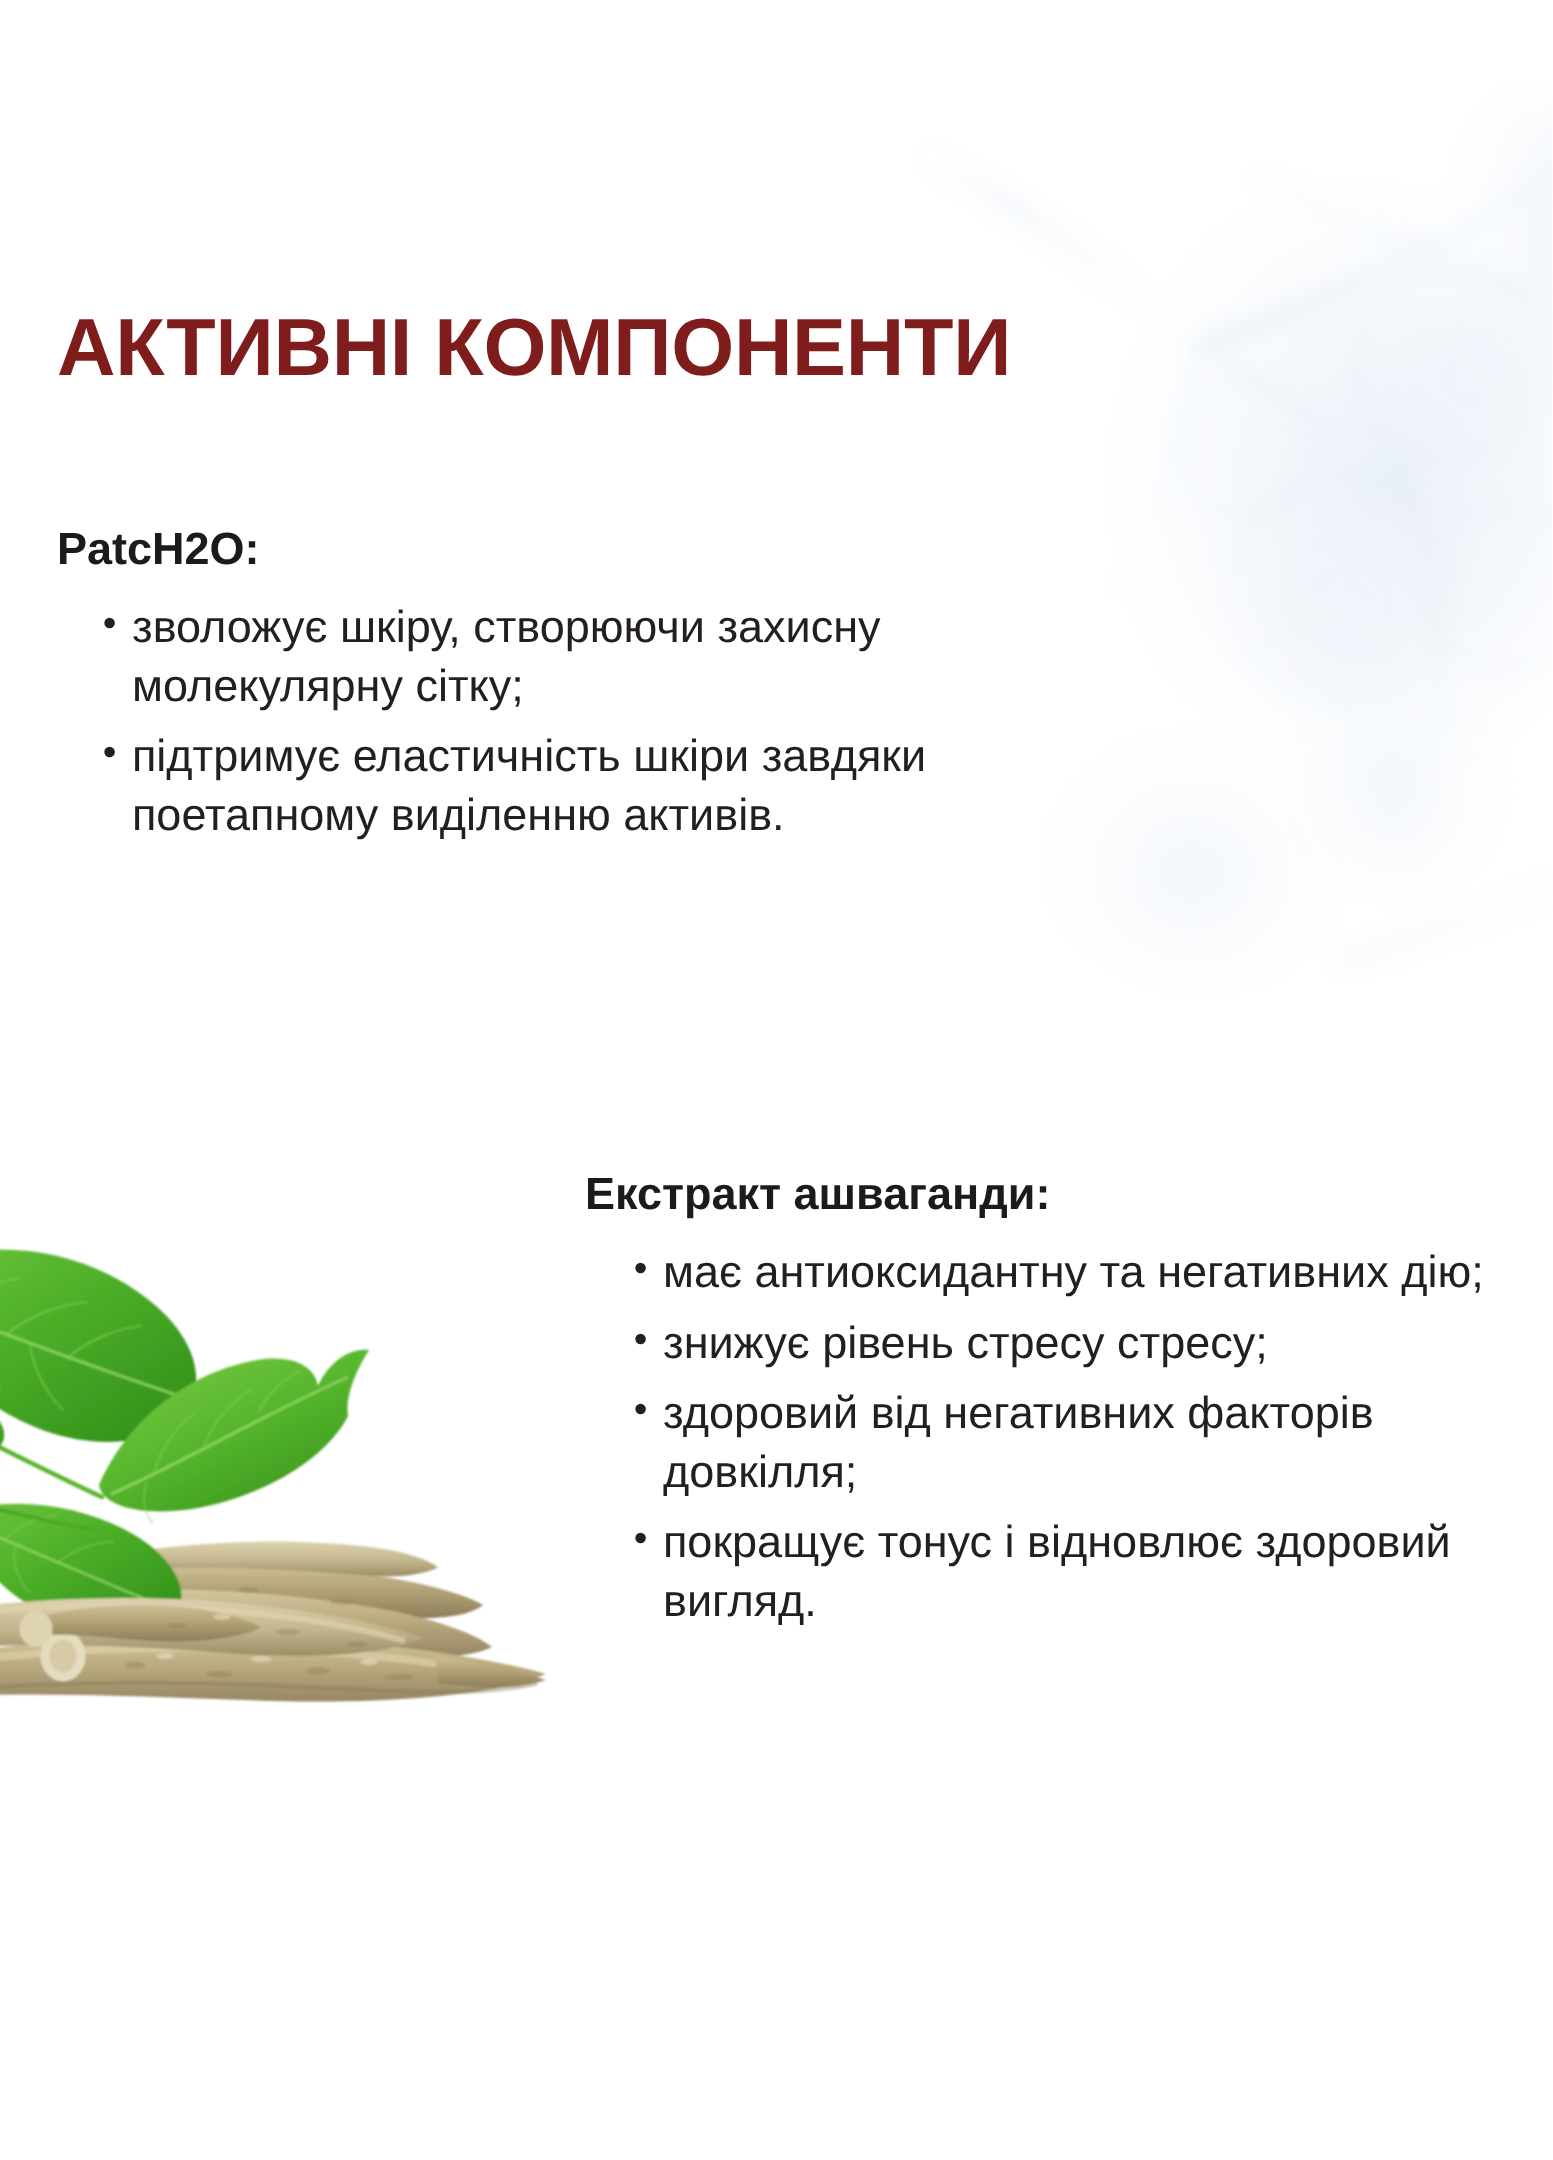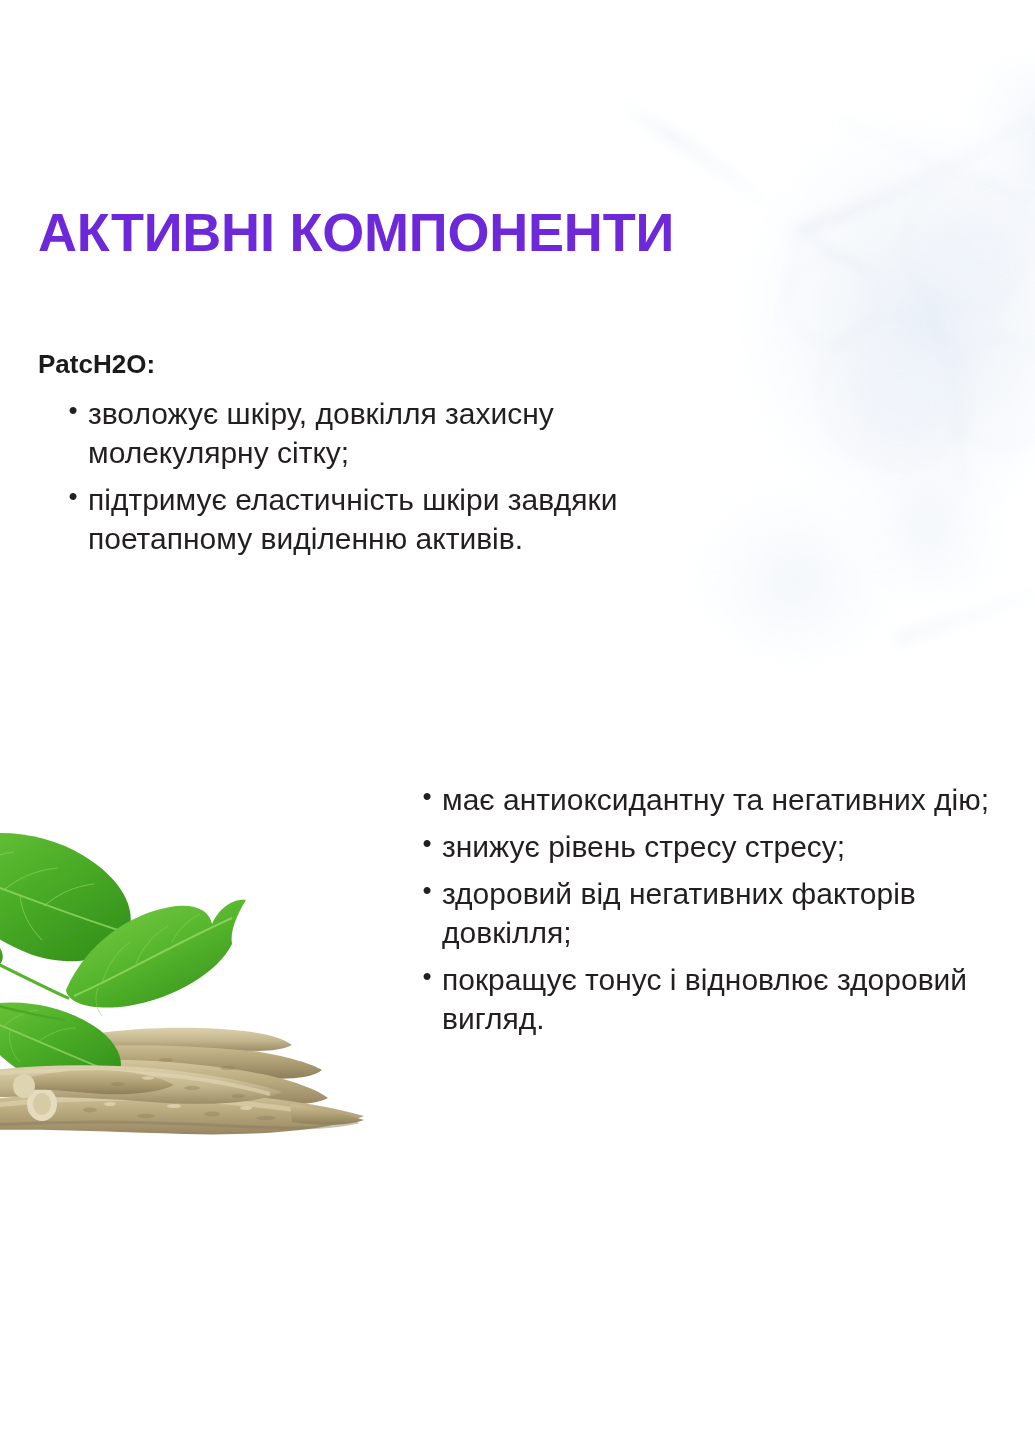--- a/index.html
+++ b/index.html
@@ -30,30 +30,30 @@
 
   
   #page-title {
     position:absolute;
     left:38px;
     top:205px;
     font-size:54px;
     font-weight:700;
     letter-spacing:-0.2px;
     line-height:1.0;
-    color:#6d28d9;
+    color:#7f1d1d;
     white-space:nowrap;
     z-index:3;
   }
 
   
   .section { position:absolute; z-index:3; }
 
   .section-heading {
-    font-size:26px;
+    font-size:30px;
     font-weight:700;
     line-height:1.15;
     color:#1b1b1b;
     margin-bottom:14px;
   }
 
   .bullet-list { list-style:none; }
 
   .bullet-item {
     display:flex;
@@ -161,21 +161,21 @@
 </svg>
 
 <h1 id="page-title">АКТИВНІ КОМПОНЕНТИ</h1>
 
 <section class="section" id="section-patch2o">
   <h2 class="section-heading">PatcH2O:</h2>
 
   <ul class="bullet-list">
     <li class="bullet-item">
       <span class="bullet-dot">•</span>
-      <span class="bullet-text">зволожує шкіру, довкілля захисну молекулярну сітку;</span>
+      <span class="bullet-text">зволожує шкіру, створюючи захисну молекулярну сітку;</span>
     </li>
     <li class="bullet-item">
       <span class="bullet-dot">•</span>
       <span class="bullet-text">підтримує еластичність шкіри завдяки поетапному виділенню активів.</span>
     </li>
   </ul>
 </section>
 
 <svg id="plant-photo" viewBox="0 0 420 380" aria-hidden="true">
   <defs>
@@ -312,20 +312,21 @@
         <ellipse cx="286" cy="296" rx="6" ry="2"></ellipse>
         <ellipse cx="188" cy="266" rx="6" ry="1.8"></ellipse>
       </g>
 
       <path d="M 330 292 C 358 296 384 302 404 308 C 386 314 358 314 332 310 Z" fill="url(#rootG2)"></path>
     </g>
   </g>
 </svg>
 
 <section class="section" id="section-ashwagandha">
+  <h2 class="section-heading bullet-heading-offset">Екстракт ашваганди:</h2>
 
   <ul class="bullet-list">
     <li class="bullet-item">
       <span class="bullet-dot">•</span>
       <span class="bullet-text">має антиоксидантну та негативних дію;</span>
     </li>
     <li class="bullet-item">
       <span class="bullet-dot">•</span>
       <span class="bullet-text">знижує рівень стресу стресу;</span>
     </li>

